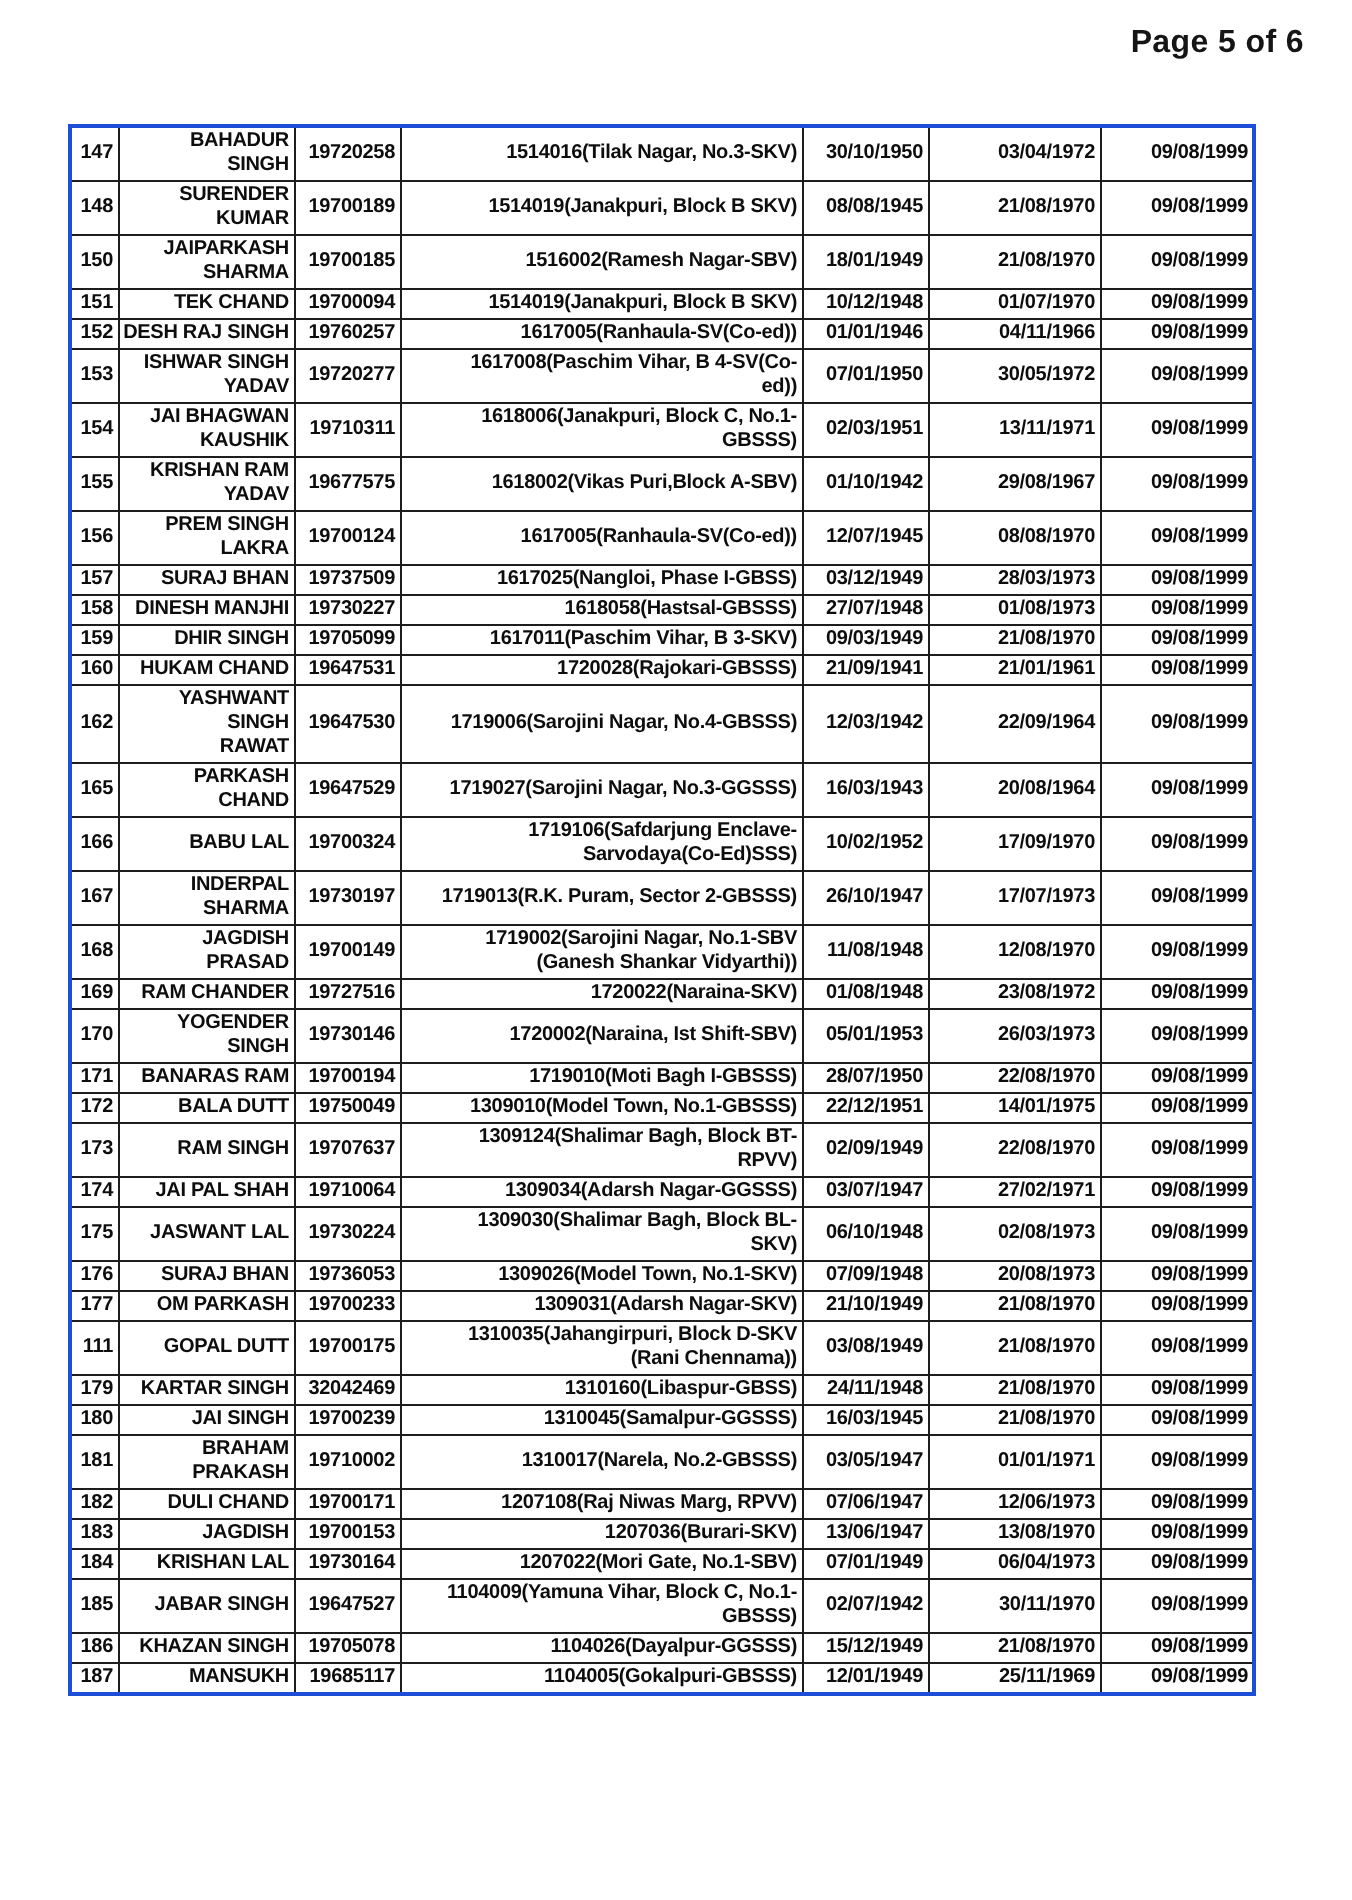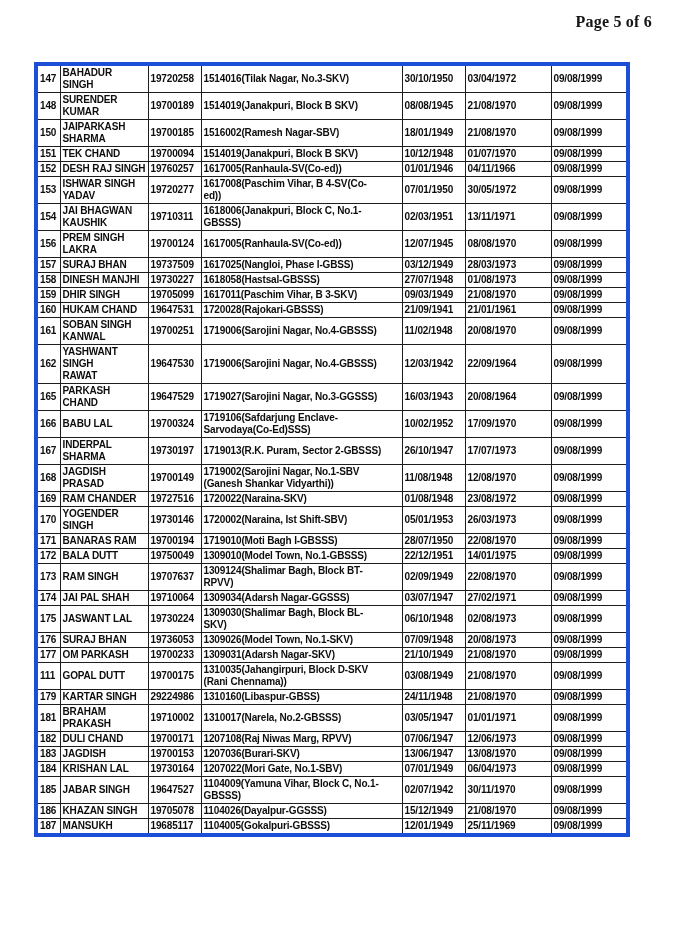--- a/index.html
+++ b/index.html
@@ -12,34 +12,35 @@
     height: 950px;
     position: relative;
     font-family: "Liberation Sans", sans-serif;
     color: #0d0d0d;
     overflow: hidden;
   }
   .page-header {
     position: absolute;
     top: 13px;
     right: 24px;
-    font-family: Liberation Serif, serif;
+    font-family: Liberation Sans, sans-serif;
     font-size: 16px;
     font-weight: bold;
     color: #151515;
     letter-spacing: 0.2px;
   }
   table.staff {
     position: absolute;
     left: 34px;
     top: 62px;
     width: 592px;
     border-collapse: collapse;
     table-layout: fixed;
-    border: 4px solid #1d4ed8;
+    border: 2px solid #1d4ed8;
+    text-align: right;
   }
   table.staff td {
     border: 1px solid #1d1d1d;
     font-size: 10px;
     font-weight: bold;
     line-height: 12px;
     letter-spacing: -0.15px;
     padding: 1px 2px;
     vertical-align: middle;
     white-space: pre-line;
@@ -128,20 +129,30 @@
         <td class="c1">JAI BHAGWAN
 KAUSHIK</td>
         <td class="c2">19710311</td>
         <td class="c3">1618006(Janakpuri, Block C, No.1-
 GBSSS)</td>
         <td class="c4">02/03/1951</td>
         <td class="c5">13/11/1971</td>
         <td class="c6">09/08/1999</td>
       </tr>
       <tr>
+        <td class="c0">155</td>
+        <td class="c1">KRISHAN RAM
+YADAV</td>
+        <td class="c2">19677575</td>
+        <td class="c3">1618002(Vikas Puri,Block A-SBV)</td>
+        <td class="c4">01/10/1942</td>
+        <td class="c5">29/08/1967</td>
+        <td class="c6">09/08/1999</td>
+      </tr>
+      <tr>
         <td class="c0">156</td>
         <td class="c1">PREM SINGH
 LAKRA</td>
         <td class="c2">19700124</td>
         <td class="c3">1617005(Ranhaula-SV(Co-ed))</td>
         <td class="c4">12/07/1945</td>
         <td class="c5">08/08/1970</td>
         <td class="c6">09/08/1999</td>
       </tr>
       <tr>
@@ -174,30 +185,20 @@
       <tr>
         <td class="c0">160</td>
         <td class="c1">HUKAM CHAND</td>
         <td class="c2">19647531</td>
         <td class="c3">1720028(Rajokari-GBSSS)</td>
         <td class="c4">21/09/1941</td>
         <td class="c5">21/01/1961</td>
         <td class="c6">09/08/1999</td>
       </tr>
       <tr>
-        <td class="c0">161</td>
-        <td class="c1">SOBAN SINGH
-KANWAL</td>
-        <td class="c2">19700251</td>
-        <td class="c3">1719006(Sarojini Nagar, No.4-GBSSS)</td>
-        <td class="c4">11/02/1948</td>
-        <td class="c5">20/08/1970</td>
-        <td class="c6">09/08/1999</td>
-      </tr>
-      <tr>
         <td class="c0">162</td>
         <td class="c1">YASHWANT SINGH
 RAWAT</td>
         <td class="c2">19647530</td>
         <td class="c3">1719006(Sarojini Nagar, No.4-GBSSS)</td>
         <td class="c4">12/03/1942</td>
         <td class="c5">22/09/1964</td>
         <td class="c6">09/08/1999</td>
       </tr>
       <tr>
@@ -328,23 +329,32 @@
         <td class="c2">19700175</td>
         <td class="c3">1310035(Jahangirpuri, Block D-SKV
 (Rani Chennama))</td>
         <td class="c4">03/08/1949</td>
         <td class="c5">21/08/1970</td>
         <td class="c6">09/08/1999</td>
       </tr>
       <tr>
         <td class="c0">179</td>
         <td class="c1">KARTAR SINGH</td>
-        <td class="c2">29224986</td>
+        <td class="c2">32042469</td>
         <td class="c3">1310160(Libaspur-GBSS)</td>
         <td class="c4">24/11/1948</td>
+        <td class="c5">21/08/1970</td>
+        <td class="c6">09/08/1999</td>
+      </tr>
+      <tr>
+        <td class="c0">180</td>
+        <td class="c1">JAI SINGH</td>
+        <td class="c2">19700239</td>
+        <td class="c3">1310045(Samalpur-GGSSS)</td>
+        <td class="c4">16/03/1945</td>
         <td class="c5">21/08/1970</td>
         <td class="c6">09/08/1999</td>
       </tr>
       <tr>
         <td class="c0">181</td>
         <td class="c1">BRAHAM PRAKASH</td>
         <td class="c2">19710002</td>
         <td class="c3">1310017(Narela, No.2-GBSSS)</td>
         <td class="c4">03/05/1947</td>
         <td class="c5">01/01/1971</td>

